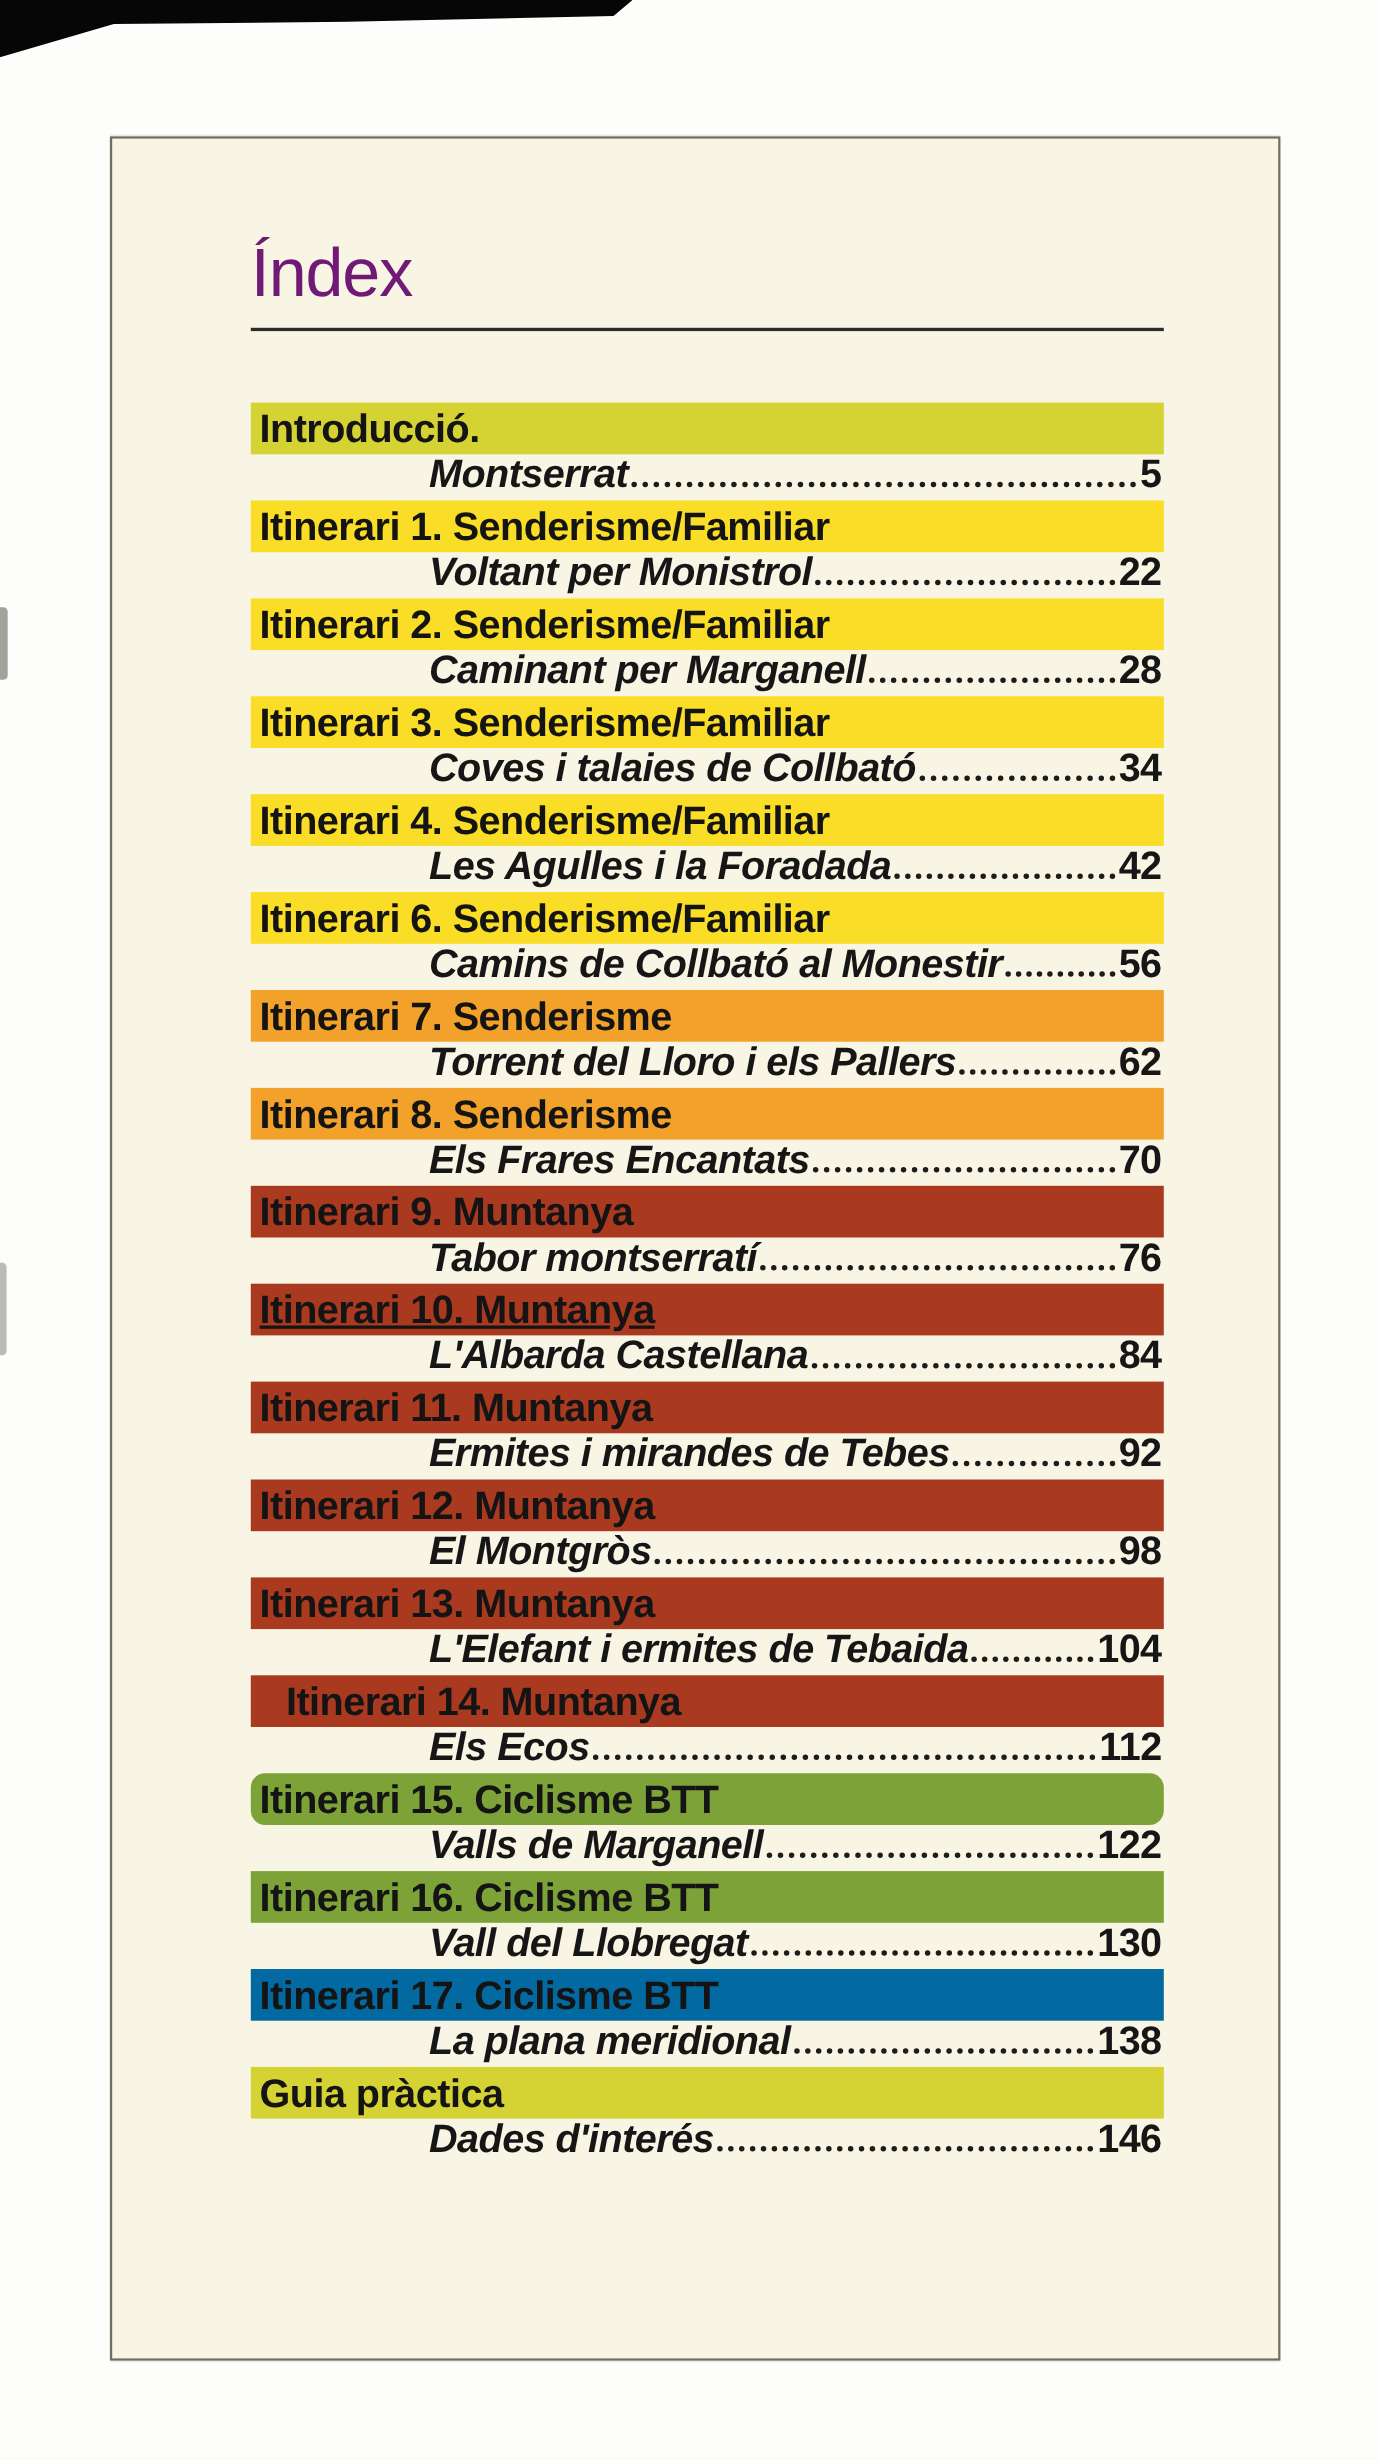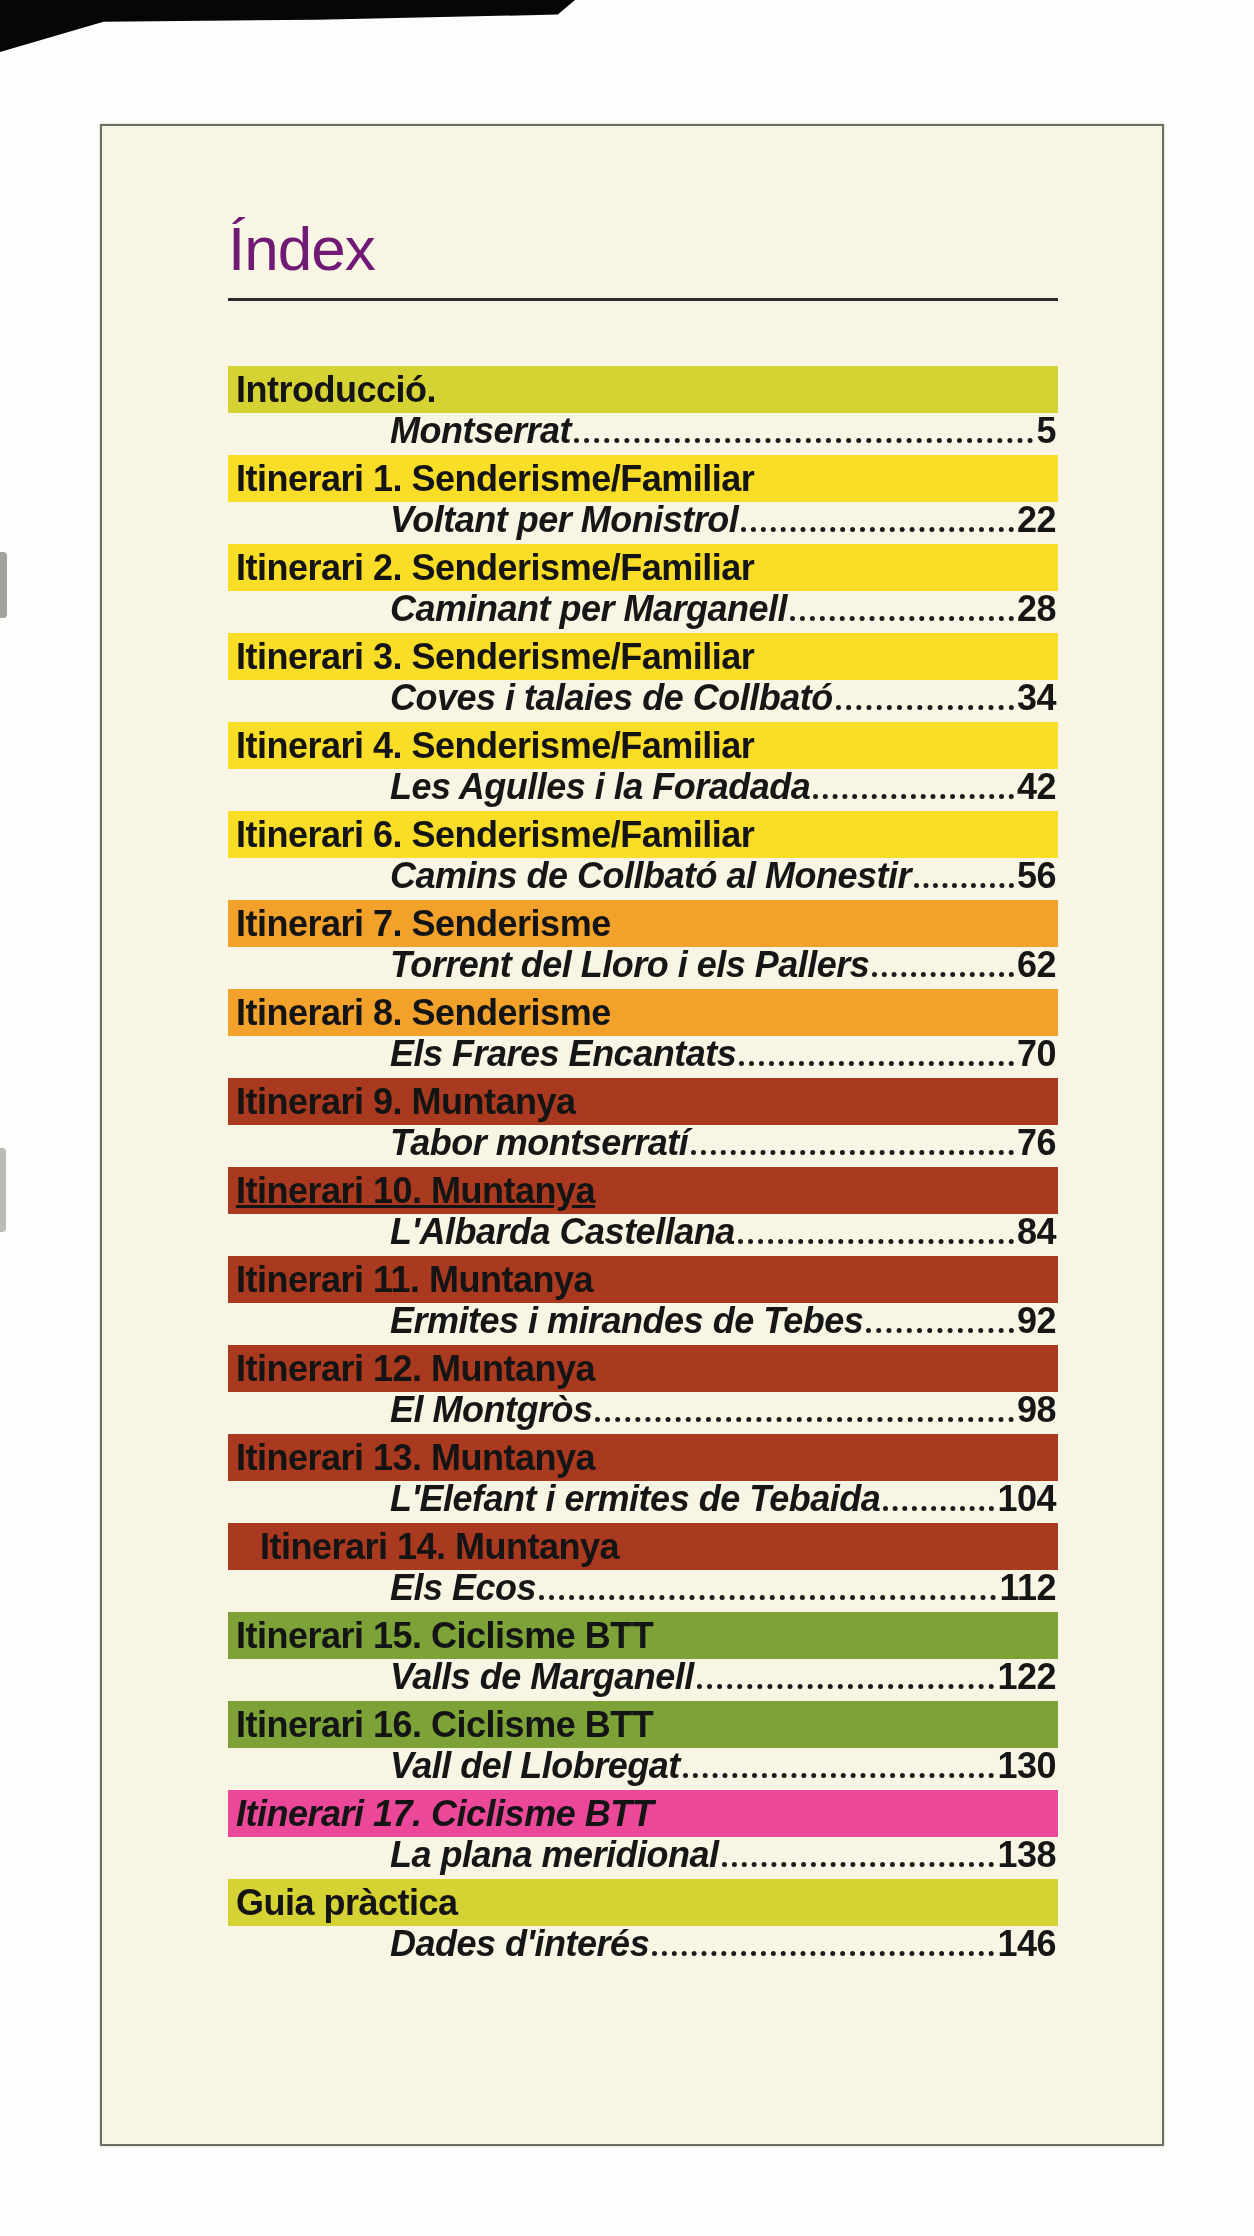--- a/index.html
+++ b/index.html
@@ -239,21 +239,21 @@
       <span class="label">Itinerari 14. Muntanya</span>
     </div>
     <div class="subrow">
       <span class="subtitle">Els Ecos</span>
       <span class="dots"></span>
       <span class="pageno">112</span>
     </div>
   </div>
 
   <div class="entry">
-    <div class="bar" style="background: rgb(125, 163, 56);">
+    <div class="bar" style="background: rgb(125, 163, 56); border-radius: 13px;">
       <span class="label">Itinerari 15. Ciclisme BTT</span>
     </div>
     <div class="subrow">
       <span class="subtitle">Valls de Marganell</span>
       <span class="dots"></span>
       <span class="pageno">122</span>
     </div>
   </div>
 
   <div class="entry">
@@ -261,21 +261,21 @@
       <span class="label">Itinerari 16. Ciclisme BTT</span>
     </div>
     <div class="subrow">
       <span class="subtitle">Vall del Llobregat</span>
       <span class="dots"></span>
       <span class="pageno">130</span>
     </div>
   </div>
 
   <div class="entry">
-    <div class="bar" style="background: #ec4899; font-style: italic;">
+    <div class="bar" style="background: #0369a1;">
       <span class="label">Itinerari 17. Ciclisme BTT</span>
     </div>
     <div class="subrow">
       <span class="subtitle">La plana meridional</span>
       <span class="dots"></span>
       <span class="pageno">138</span>
     </div>
   </div>
 
   <div class="entry">

